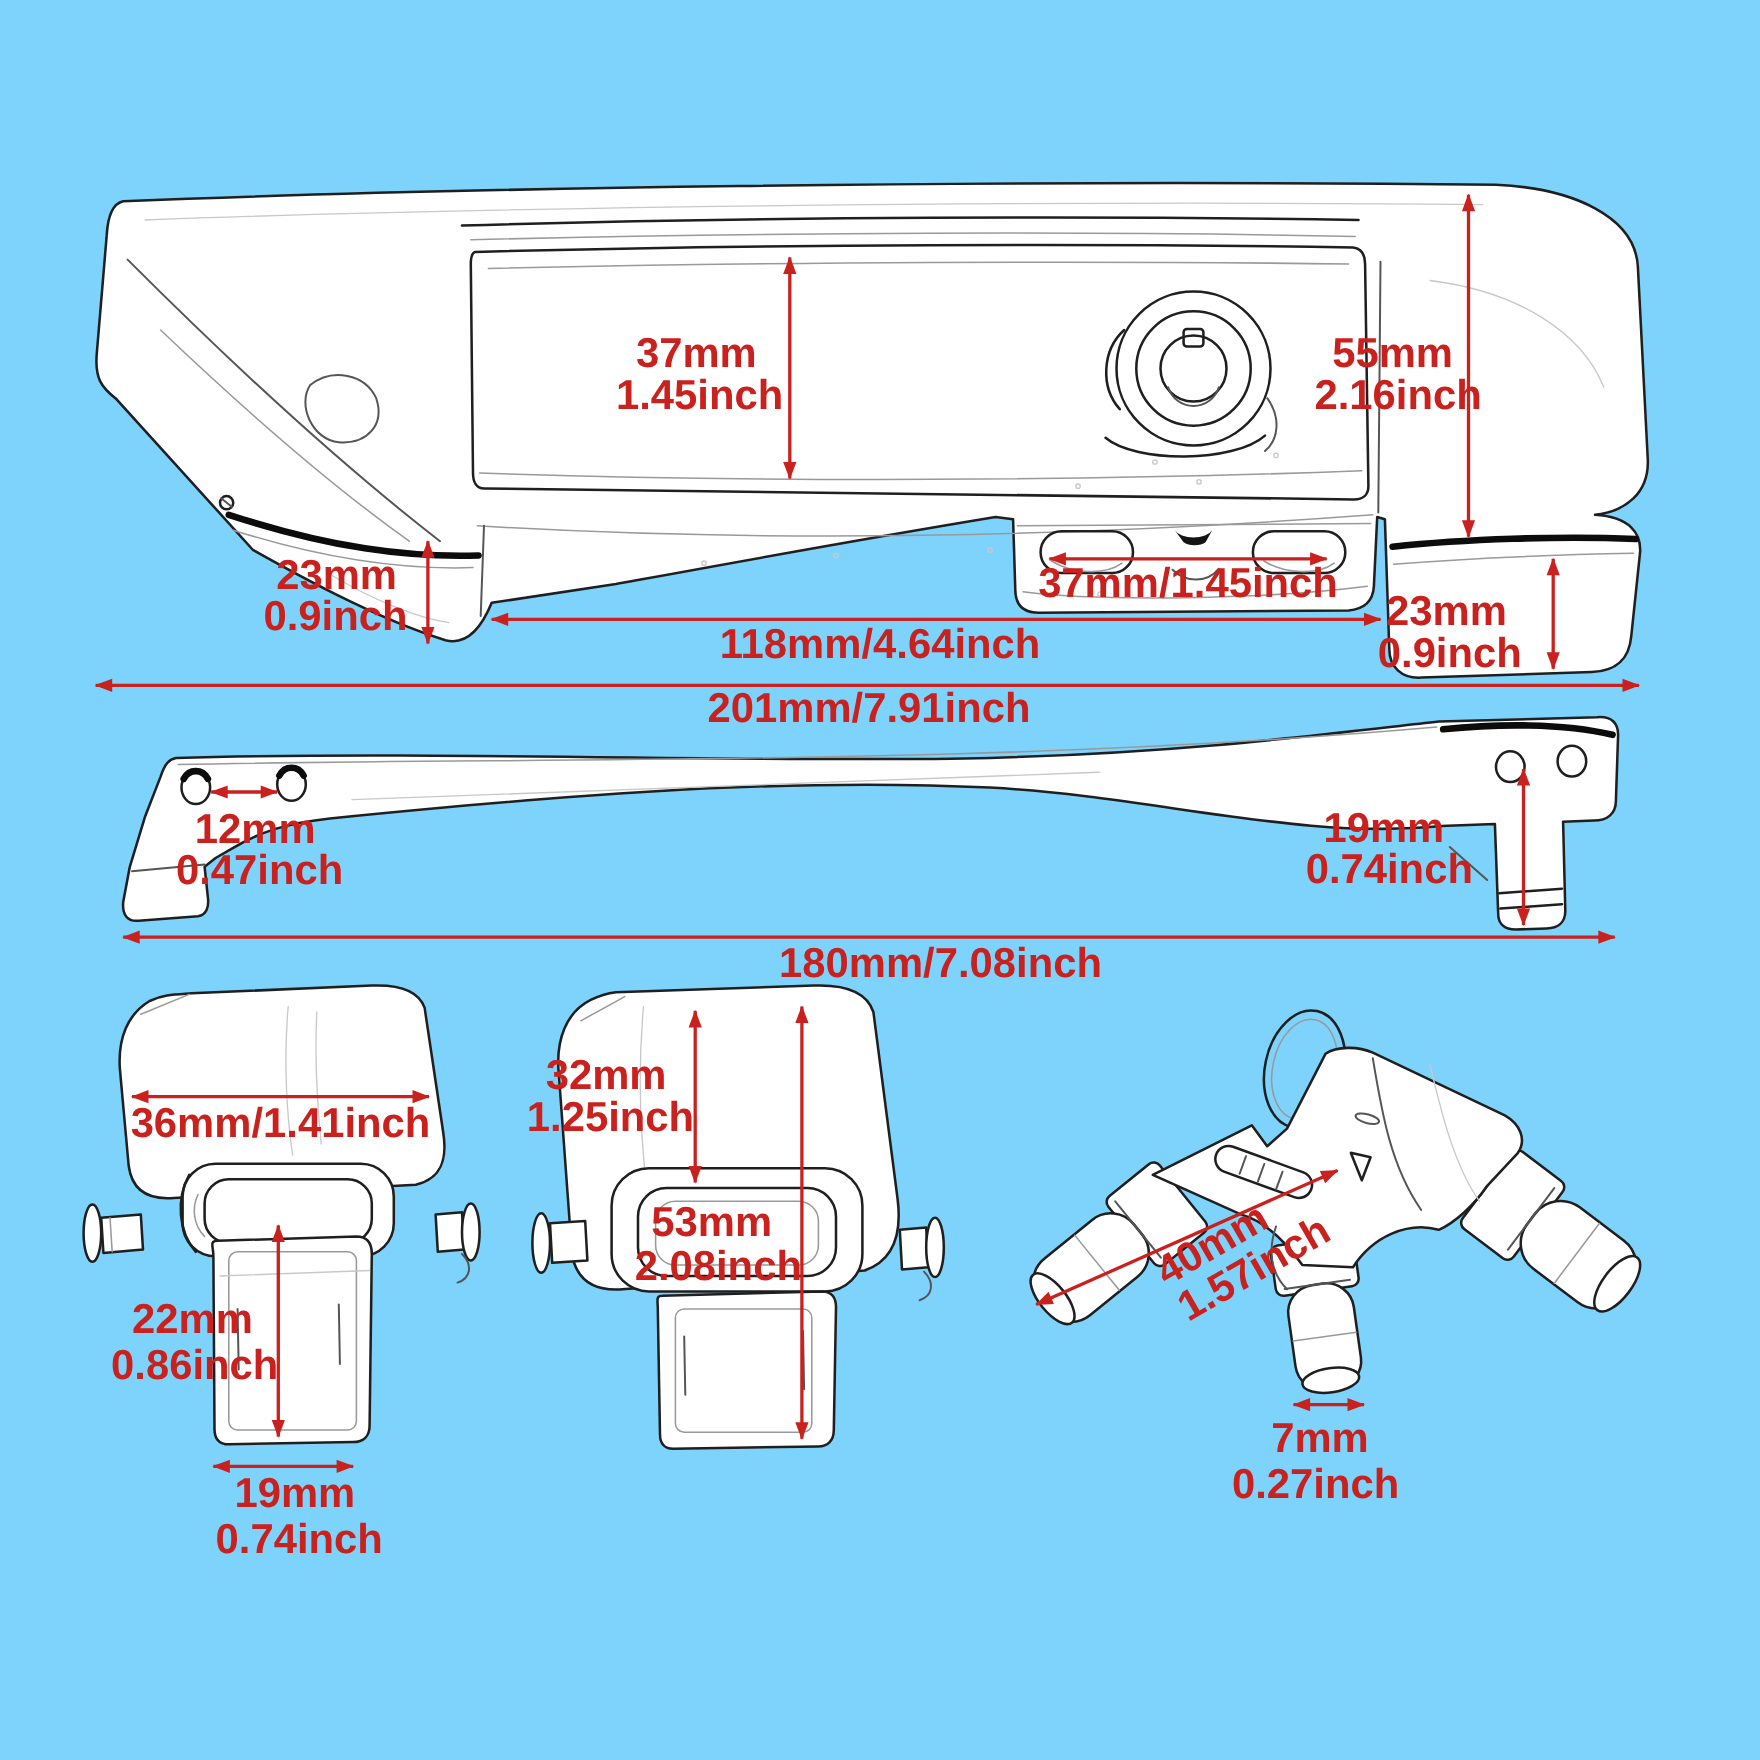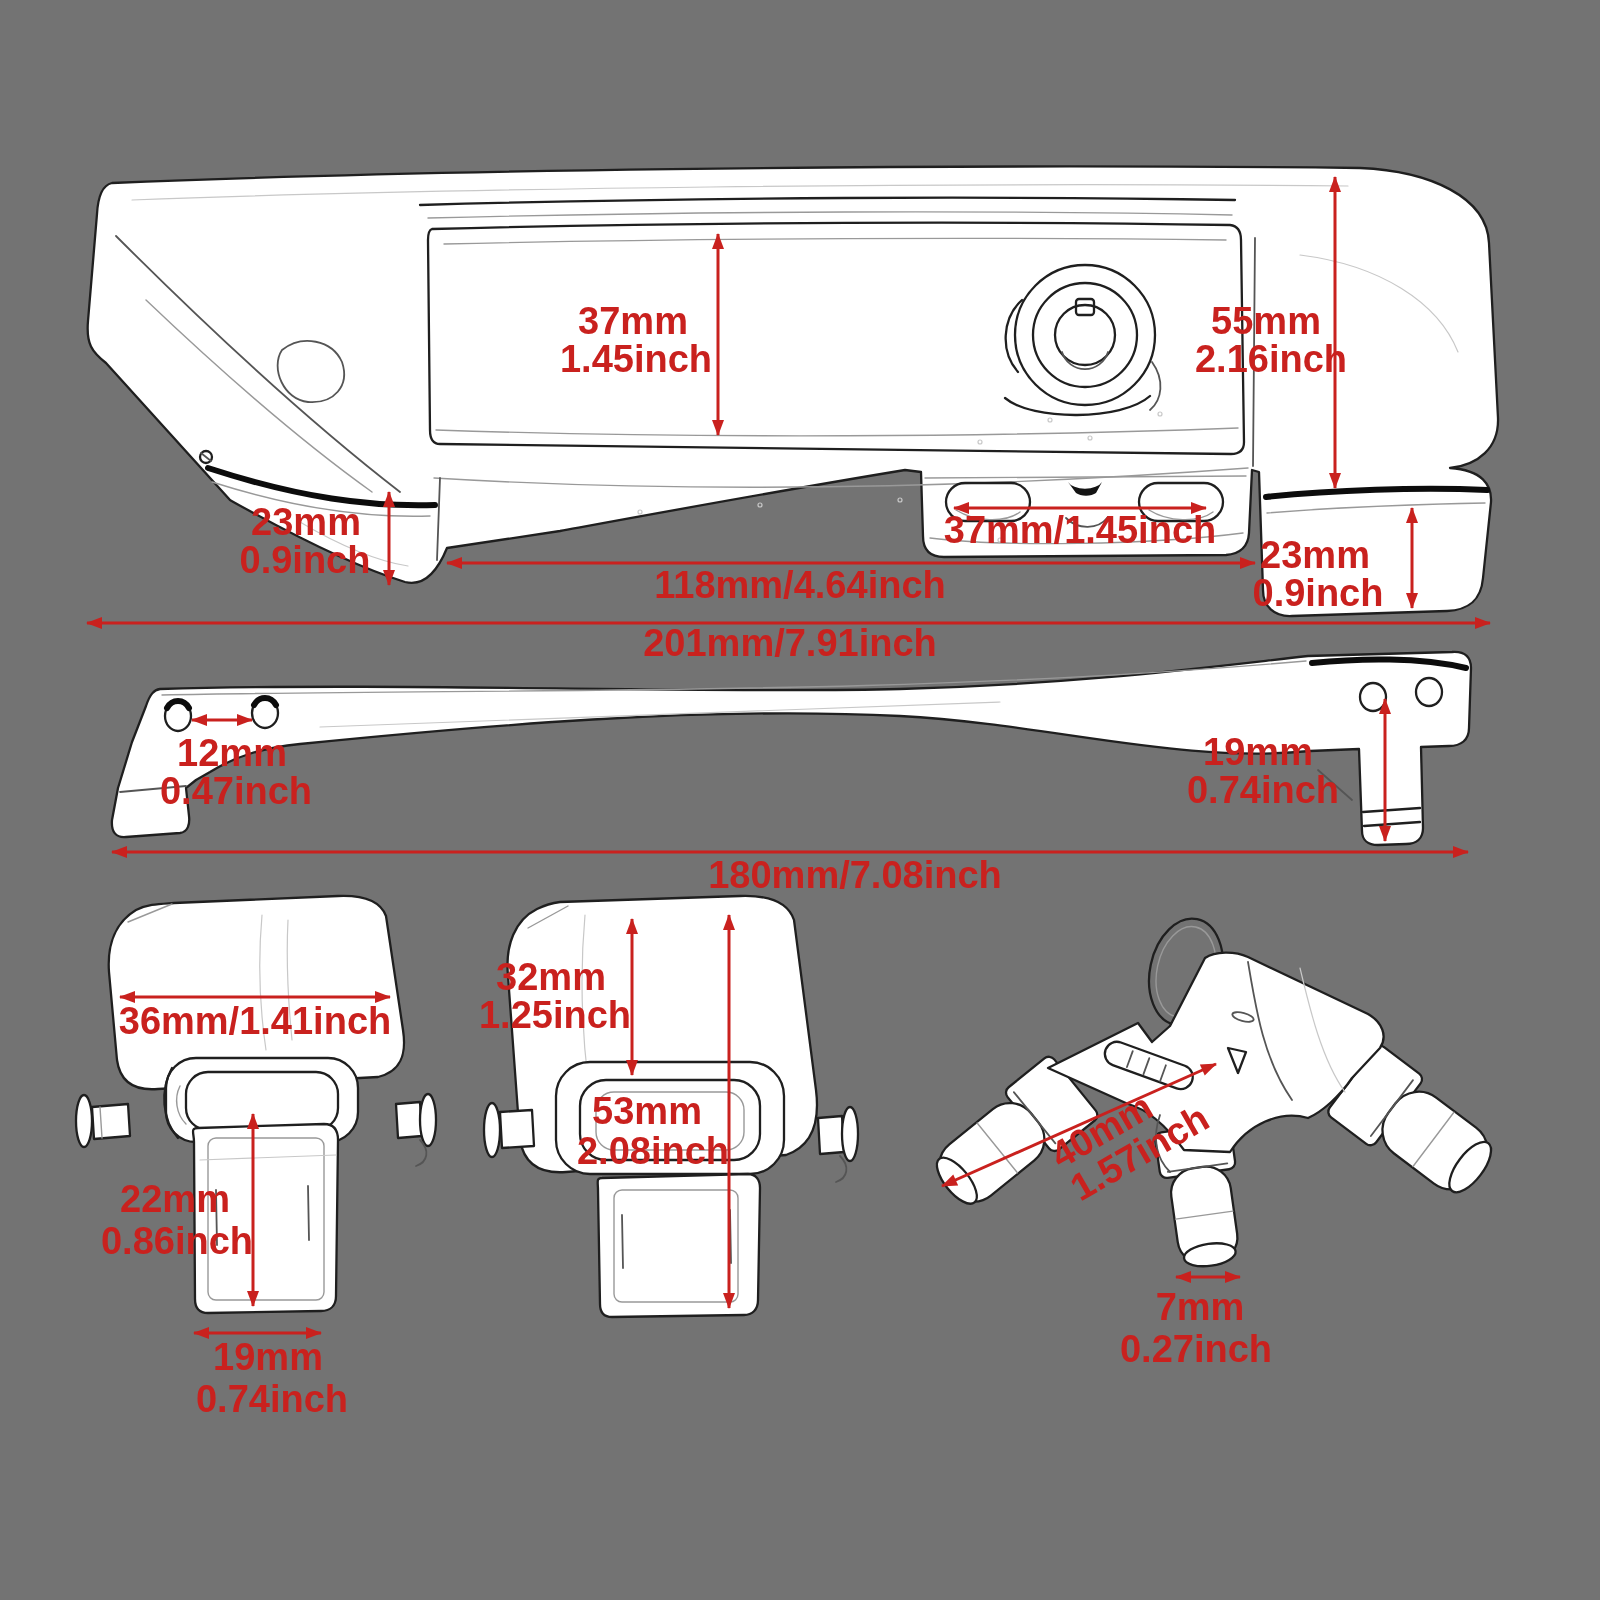--- a/index.html
+++ b/index.html
@@ -1,16 +1,16 @@
 <!DOCTYPE html>
 <html><head>
 <meta charset="utf-8">
 <style>
   html,body{margin:0;padding:0;background:#ffffff;}
-  .stage{position:relative;width:1600px;height:1600px;background:#737373;overflow:hidden;
+  .stage{position:relative;width:1600px;height:1600px;background:#7dd3fc;overflow:hidden;
          font-family:"Liberation Sans", sans-serif;}
   svg{display:block}
   .dim-label{font-family:"Liberation Sans", sans-serif;font-weight:700;font-size:38px;
              fill:#c9211e;text-anchor:middle;}
   .dim-line{stroke:#c9211e;stroke-width:3;fill:none;}
   .o  {stroke:#1f1f1f;stroke-width:2.3;fill:none;stroke-linejoin:round;stroke-linecap:round;}
   .of {stroke:#1f1f1f;stroke-width:2.3;fill:#ffffff;stroke-linejoin:round;stroke-linecap:round;}
   .m  {stroke:#555555;stroke-width:1.8;fill:none;stroke-linecap:round;}
   .l  {stroke:#999999;stroke-width:1.4;fill:none;stroke-linecap:round;}
   .xl {stroke:#c8c8c8;stroke-width:1.2;fill:none;stroke-linecap:round;}

